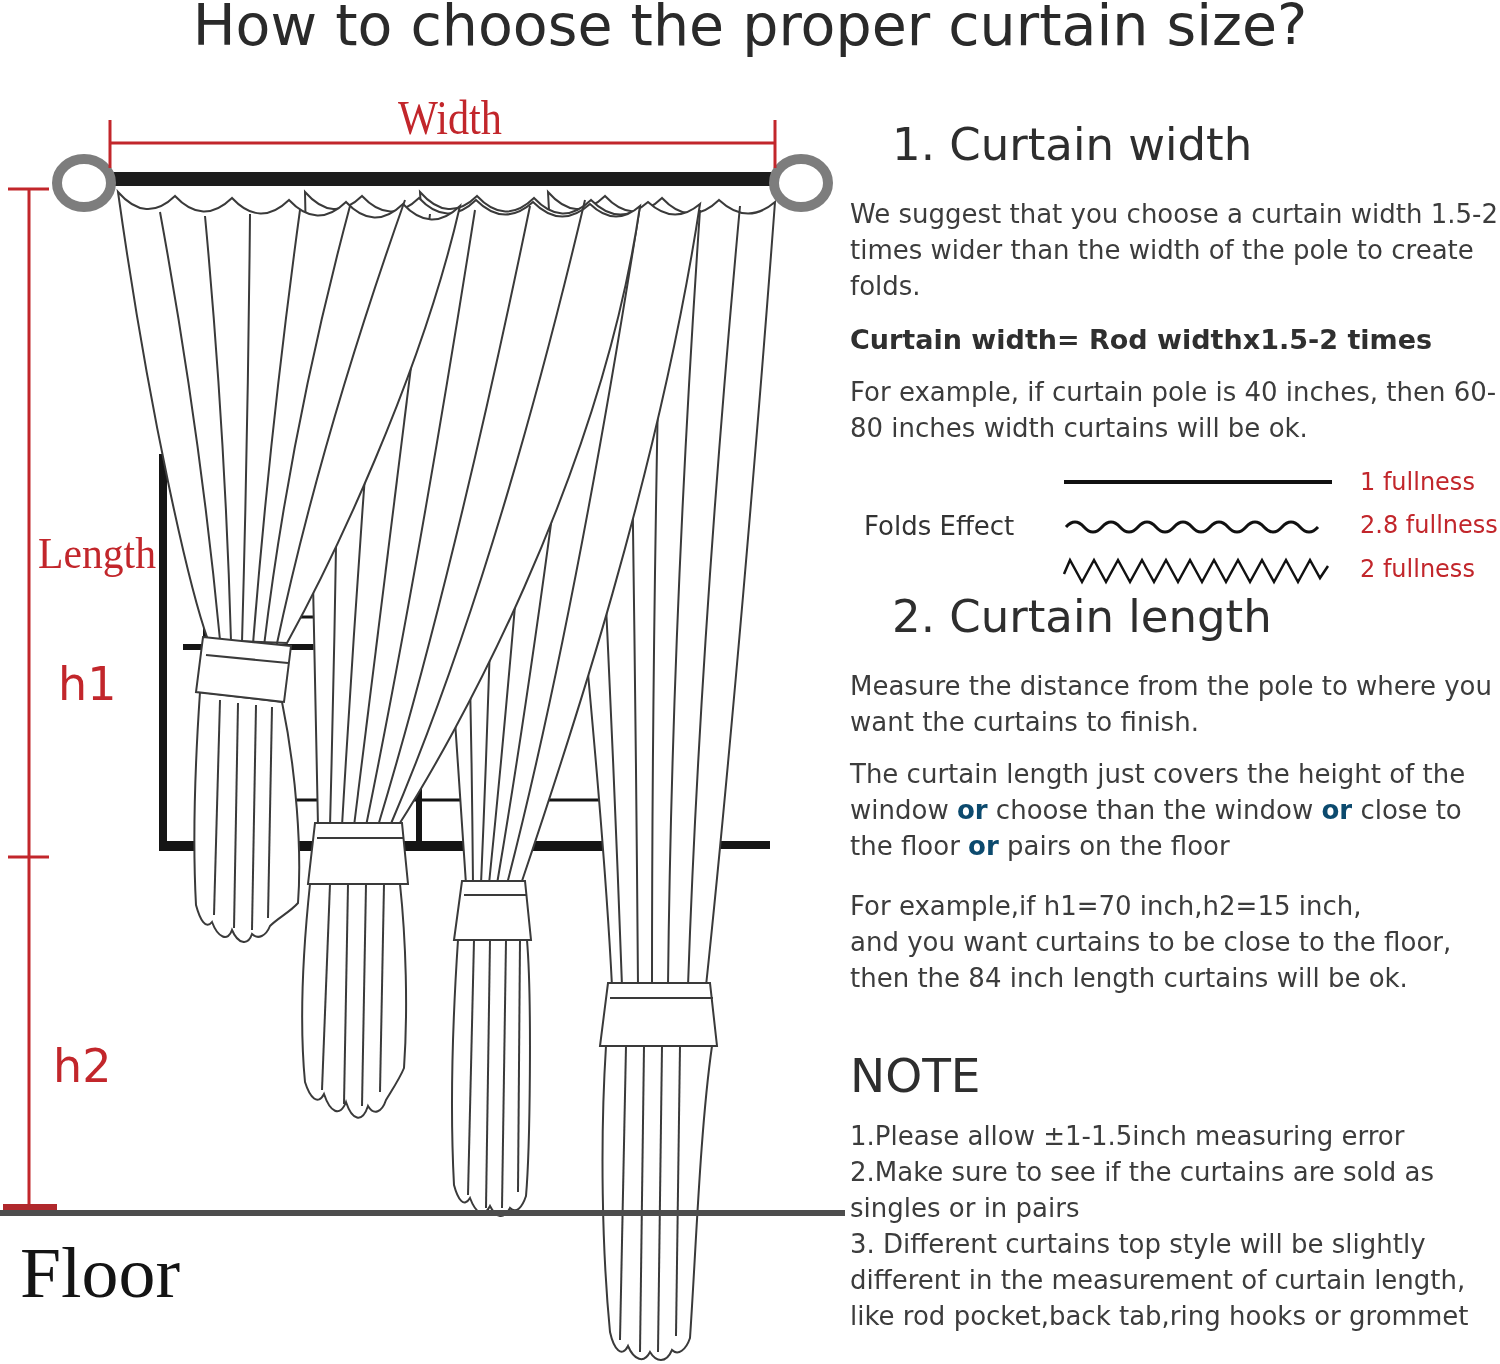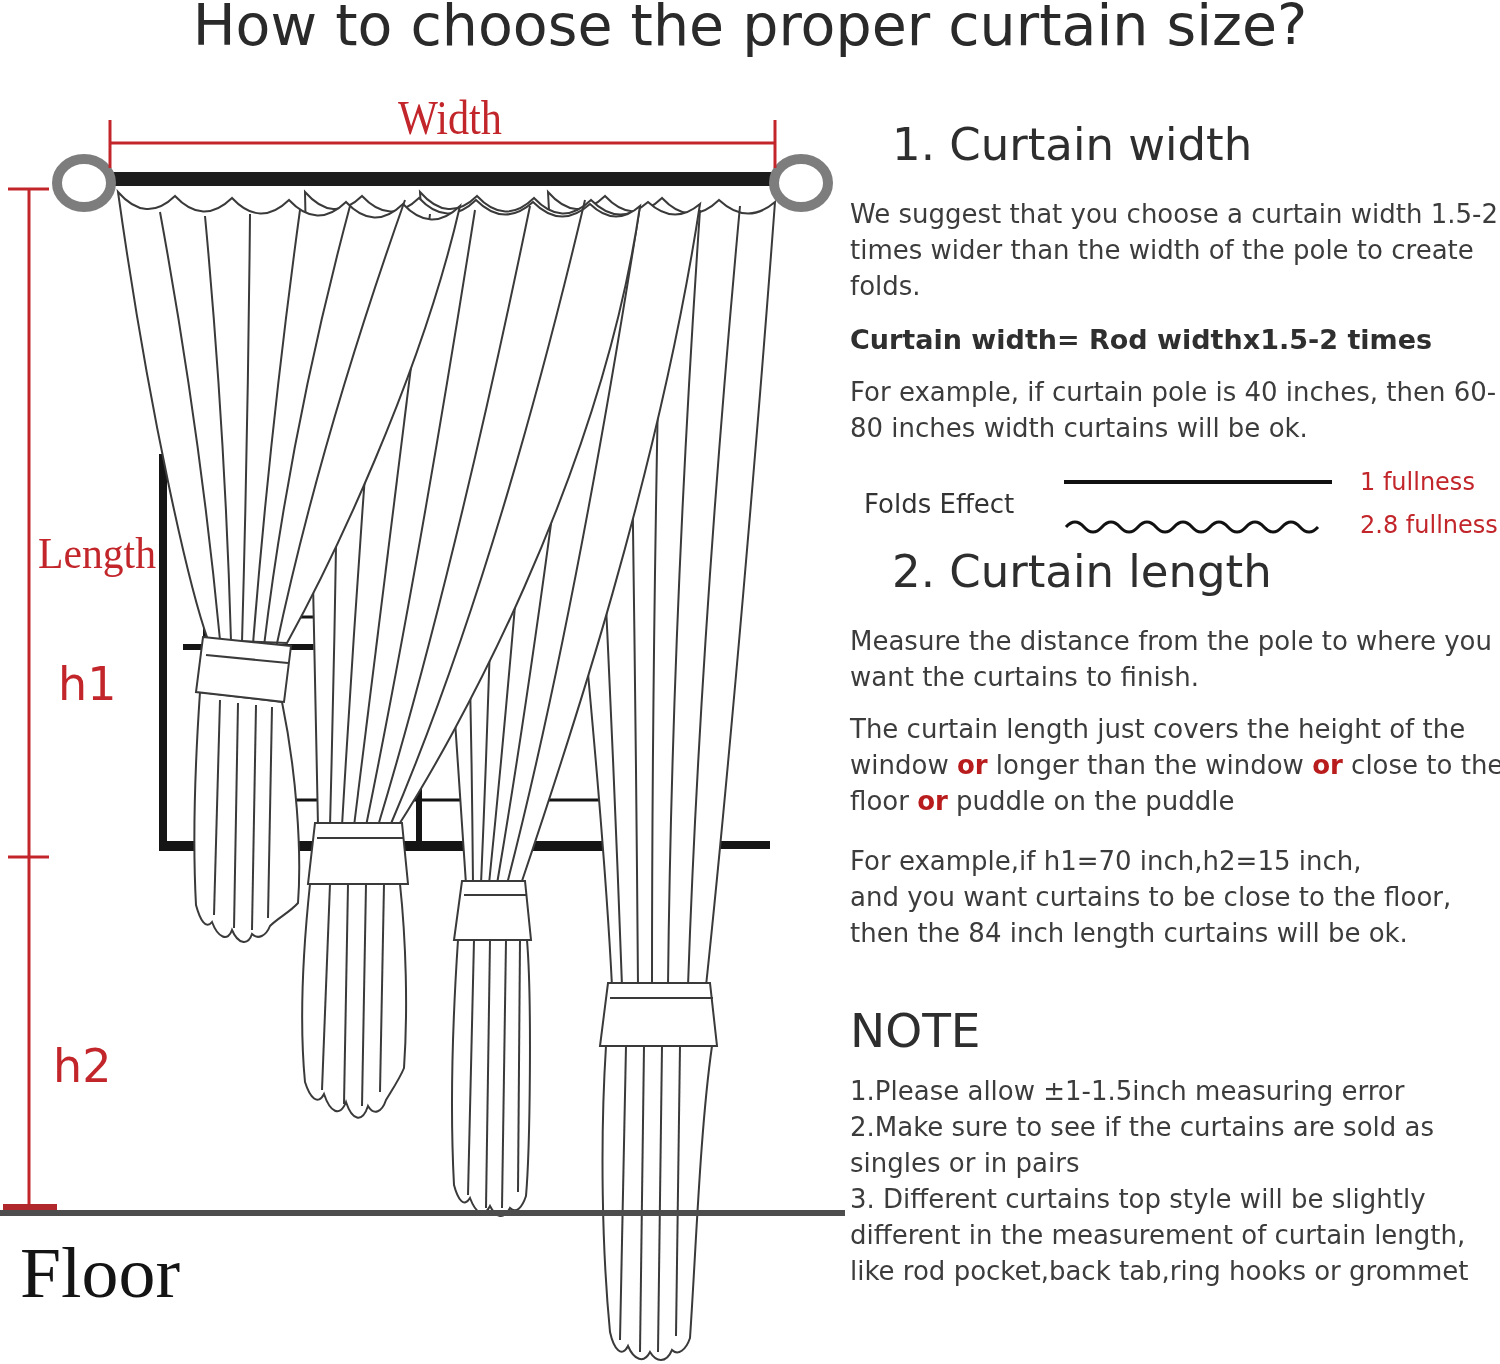--- a/index.html
+++ b/index.html
@@ -15,21 +15,21 @@
   .rightcol{
     position:absolute;left:850px;top:118px;width:655px;color:#3c3c3c;
     font-size:26px;line-height:36px;
   }
   .rightcol .h2{
     font-size:45px;line-height:54px;color:#2e2e2e;font-weight:400;margin:0 0 24px 42px;
   }
   .rightcol p{margin:0;}
   .p-gap{margin-top:16px !important;}
   .formula{font-weight:700;color:#2f2f2f;font-size:27px;margin-top:18px !important;}
-  .bold{font-weight:700;color:#b91c1c;}
+  .bold{font-weight:700;color:#0c4a6e;}
   .folds{display:flex;align-items:center;margin-top:16px;}
   .folds-label{font-size:26px;color:#333;width:198px;padding-left:14px;flex:none;}
   .folds-rows{display:flex;flex-direction:column;row-gap:3px;}
   .fold-row{display:flex;align-items:center;}
   .fold-row svg{flex:none;display:block;}
   .fullness-label{color:#c2262b;font-size:24px;margin-left:26px;white-space:nowrap;}
   .sec2{margin-top:44px;}
   .note-h{font-size:47px;line-height:56px;color:#2e2e2e;margin:52px 0 14px 0;font-weight:400;}
   .note-item{margin:0;}
   .forced-lines{margin-top:24px;}
@@ -177,28 +177,34 @@
           <line x1="2" y1="20" x2="270" y2="20" stroke="#111" stroke-width="4"></line>
         </svg>
         <span class="fullness-label">1 fullness</span>
       </div>
       <div class="fold-row">
         <svg width="272" height="40" viewBox="0 0 272 40">
           <path d="M4,22 q9,-10 18,0 t18,0 t18,0 t18,0 t18,0 t18,0 t18,0 t18,0 t18,0 t18,0 t18,0 t18,0 t18,0 t18,0" fill="none" stroke="#111" stroke-width="3"></path>
         </svg>
         <span class="fullness-label">2.8 fullness</span>
       </div>
+      <div class="fold-row">
+        <svg width="272" height="42" viewBox="0 0 272 42">
+          <path d="M2,26 L8,12 L20,34 L32,12 L44,34 L56,12 L68,34 L80,12 L92,34 L104,12 L116,34 L128,12 L140,34 L152,12 L164,34 L176,12 L188,34 L200,12 L212,34 L224,12 L236,34 L248,12 L258,30 L266,18" fill="none" stroke="#111" stroke-width="2.5"></path>
+        </svg>
+        <span class="fullness-label">2 fullness</span>
+      </div>
     </div>
   </div>
 
   <div class="h2 sec2">2. Curtain length</div>
 
   <p>Measure the distance from the pole to where you want the curtains to finish.</p>
 
-  <p class="p-gap"><span>The curtain length just covers the height of the window </span><span class="bold">or</span><span> longer than the window </span><span class="bold">or</span><span> close to the floor </span><span class="bold">or</span><span> puddle on the puddle</span></p>
+  <p class="p-gap"><span>The curtain length just covers the height of the window </span><span class="bold">or</span><span> choose than the window </span><span class="bold">or</span><span> close to the floor </span><span class="bold">or</span><span> pairs on the floor</span></p>
 
   <div class="forced-lines">
     <div>For example,if h1=70 inch,h2=15 inch,</div>
     <div>and you want curtains to be close to the floor,</div>
     <div>then the 84 inch length curtains will be ok.</div>
   </div>
 
   <div class="note-h">NOTE</div>
 
   <div>

